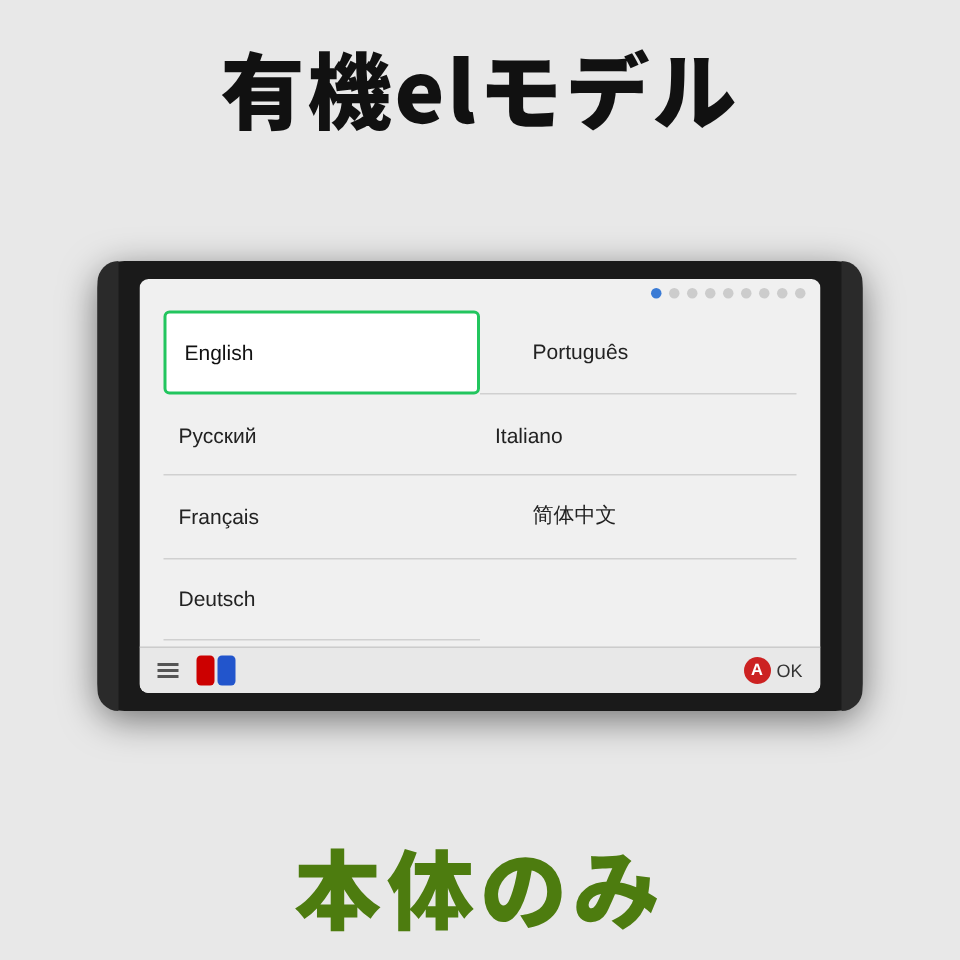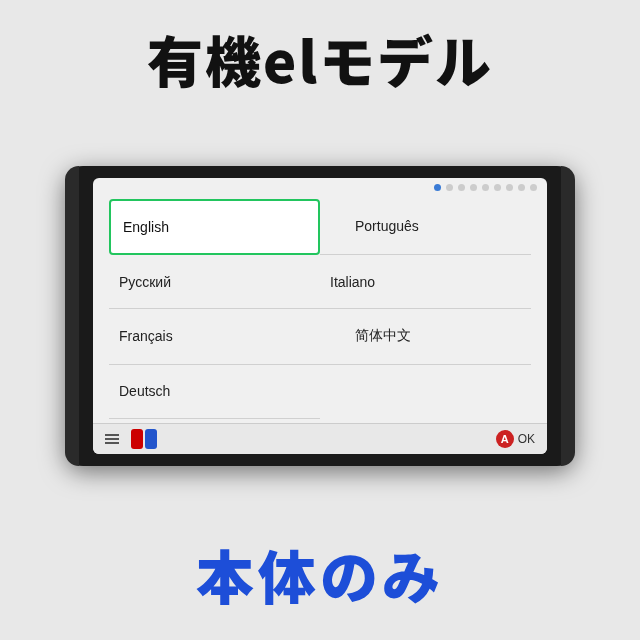--- a/index.html
+++ b/index.html
@@ -136,23 +136,23 @@
       align-items: center;
       justify-content: center;
       color: white;
       font-size: 11px;
       font-weight: bold;
     }
 
     .bottom-text {
       font-size: 58px;
       font-weight: 900;
-      color: #1d4ed8;
+      color: #4d7c0f;
       text-align: center;
-      padding-bottom: 24px;
+      padding-bottom: 8px;
       letter-spacing: 4px;
       font-family: 'Hiragino Sans', 'Noto Sans JP', sans-serif;
     }
 
     .device-left-strip {
       position: absolute;
       left: 0;
       top: 0;
       bottom: 0;
       width: 14px;

